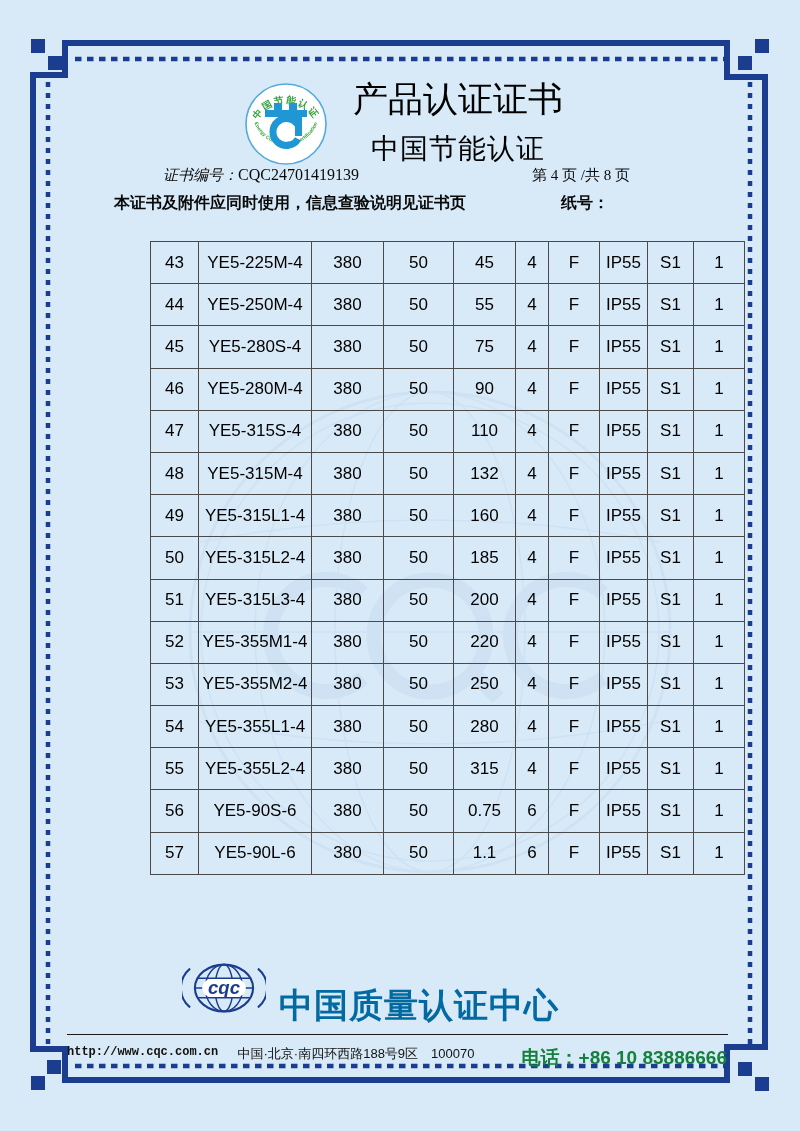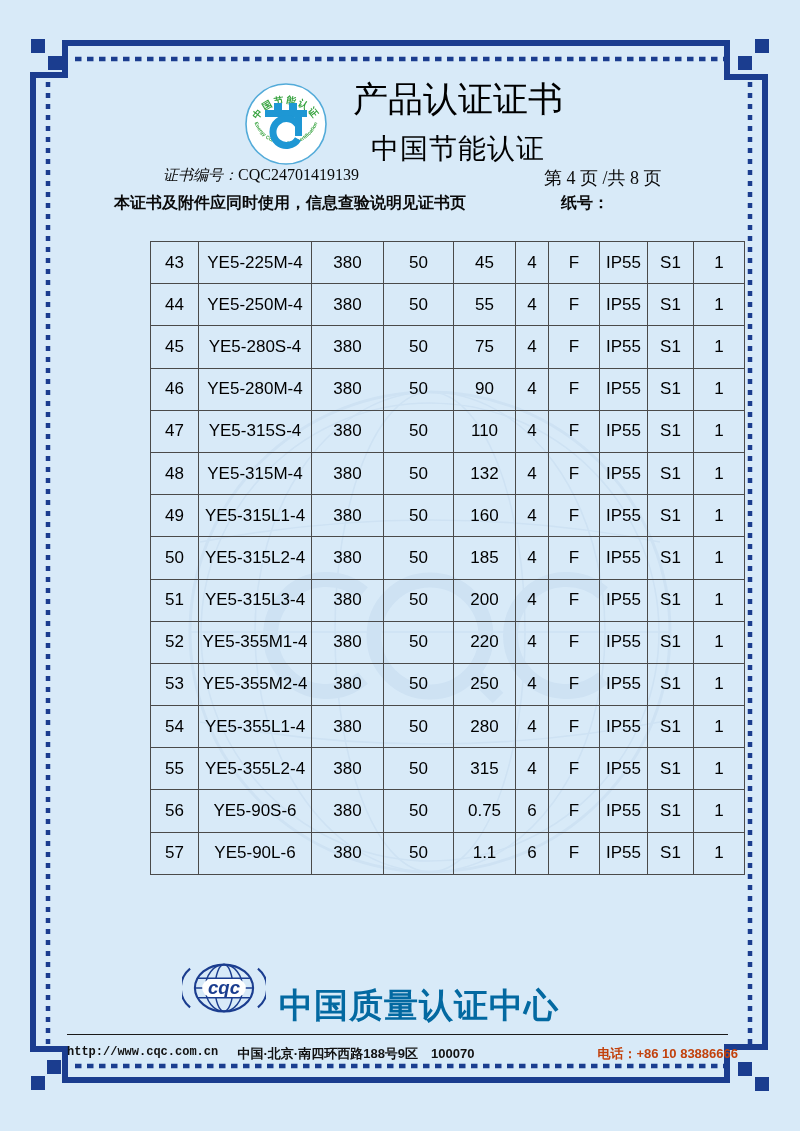--- a/index.html
+++ b/index.html
@@ -20,21 +20,21 @@
   .watermark{position:absolute; left:168px; top:378px; opacity:.55; pointer-events:none;}
 
   
   .energy-logo{position:absolute; left:245px; top:83px;}
   .title-block{position:absolute; left:352px; top:76px; width:212px; text-align:center;}
   .title-block h1{font-size:35px; font-weight:400; letter-spacing:0px; color:#000; white-space:nowrap;}
   .title-block h2{font-size:28px; font-weight:500; letter-spacing:1px; margin-top:7px; color:#000; white-space:nowrap;}
 
   .meta-row1-left{position:absolute; left:115px; top:166px; font-family:"Liberation Serif", serif; font-size:16px; white-space:nowrap;margin-left:48px;}
   .meta-row1-left .lbl{font-style:italic; font-size:15px;}
-  .meta-row1-right{position:absolute; left:544px; top:166px; font-family:"Liberation Serif", serif; font-size:18px; white-space:nowrap;}
+  .meta-row1-right{position:absolute; left:532px; top:166px; font-family:"Liberation Serif", serif; font-size:15px; white-space:nowrap;}
   .meta-row2-left{position:absolute; left:114px; top:193px; font-size:16px; font-weight:700; white-space:nowrap;}
   .meta-row2-right{position:absolute; left:561px; top:193px; font-size:16px; font-weight:700; white-space:nowrap;text-align:right;}
 
   
   table.cert{
     position:absolute; left:150px; top:241px; width:594px;
     border-collapse:collapse; table-layout:fixed;
   }
   table.cert td{
     border:1px solid var(--tableBorder);
@@ -48,22 +48,22 @@
   
   .footer-brand{position:absolute; left:182px; top:947px; display:flex; align-items:center; gap:13px;}
   .footer-brand .org{
     font-family:"Liberation Serif", serif; font-size:34px; font-weight:700;
     letter-spacing:1px; color:#0369a1; white-space:nowrap;margin-top:36px;
   }
 
   
   .footer-rule{position:absolute; left:67px; top:1034px; width:661px; border-top:1.5px solid #1a1a1a;}
   .footer-website{position:absolute; left:67px; top:1045px; font-family:"Liberation Mono", monospace; font-size:12px; font-weight:700; color:#111; white-space:nowrap;}
-  .footer-address{position:absolute; left:0; top:1045px; width:712px; text-align:center; font-size:13px; font-weight:700; color:#111; white-space:nowrap;}
-  .footer-phone{position:absolute; right:62px; top:1045px; font-size:13px; font-weight:600; color:#c2410c; white-space:nowrap;}
+  .footer-address{position:absolute; left:0; top:1045px; width:712px; text-align:center; font-size:13px; font-weight:400; color:#111; white-space:nowrap;}
+  .footer-phone{position:absolute; right:73px; top:1045px; font-size:19px; font-weight:600; color:#15803d; white-space:nowrap;}
 </style>
 </head>
 <body>
 
 <div class="page">
 
   <svg class="watermark" width="524" height="524" viewBox="0 0 524 524" fill="none">
     <g stroke="var(--wm)" fill="none">
       <circle cx="262" cy="254" r="240" stroke-width="3"></circle>
       <circle cx="262" cy="254" r="229" stroke-width="1.6"></circle>

